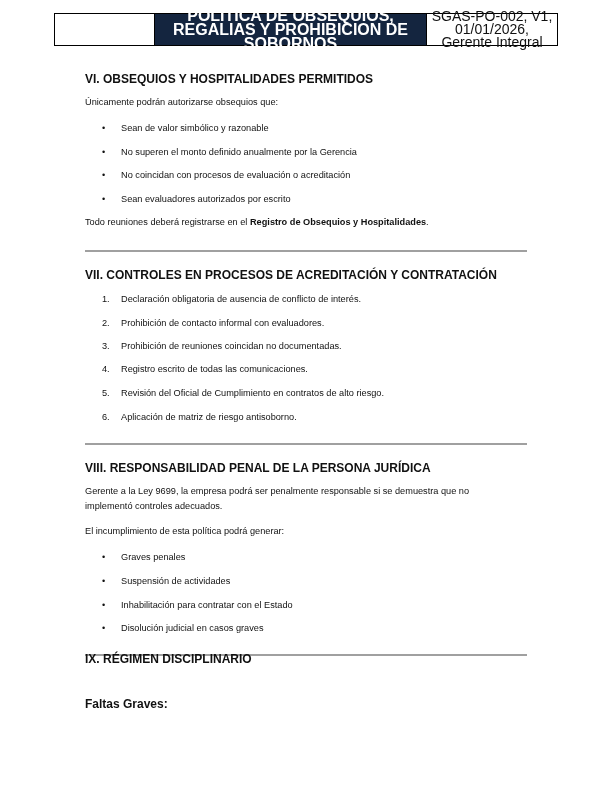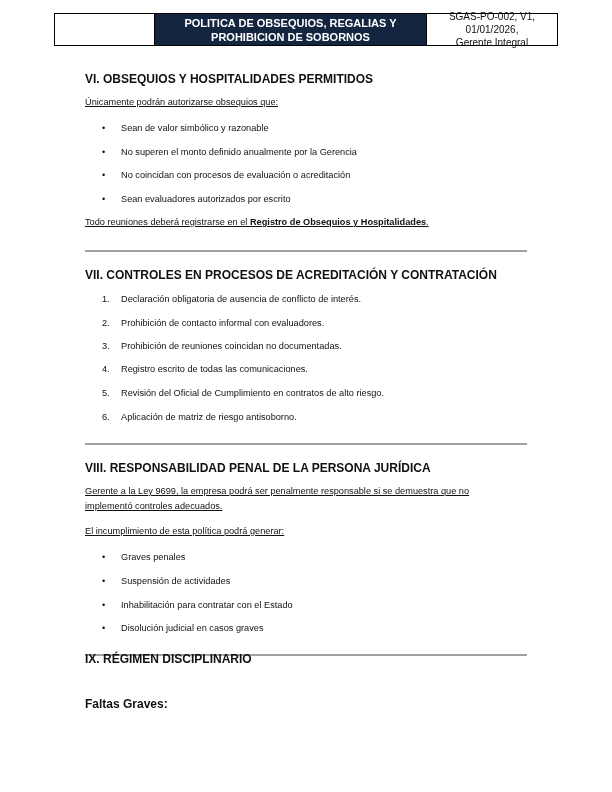--- a/index.html
+++ b/index.html
@@ -2,27 +2,27 @@
 <html><head>
   <meta charset="utf-8">
   <style>
     html, body { margin: 0; padding: 0; background: #ffffff; }
     body { width: 612px; height: 792px; position: relative; overflow: hidden;
            font-family: "Liberation Sans", sans-serif; color: #111; }
     .header { position: absolute; left: 54px; top: 13px; width: 504px; height: 33px;
               border: 1px solid #000; display: flex; box-sizing: border-box; }
     .hdr-logo { width: 99px; border-right: 1px solid #000; }
     .hdr-title { width: 271px; background: #14253f; color: #fff; font-weight: bold;
-                 font-size: 11px; text-align: center; display: flex; align-items: center;
+                 font-size: 16px; text-align: center; display: flex; align-items: center;
                  justify-content: center; line-height: 14px; padding: 0 6px; box-sizing: border-box; }
-    .hdr-code { flex: 1; border-left: 1px solid #000; font-size: 10px; text-align: center;
+    .hdr-code { flex: 1; border-left: 1px solid #000; font-size: 14px; text-align: center;
                 display: flex; align-items: center; justify-content: center; line-height: 13px; }
     .content { position: absolute; left: 85px; top: 0; width: 442px; font-size: 9.2px; }
     .h { position: absolute; left: 0; font-weight: bold; font-size: 12px; white-space: nowrap; }
-    .p { position: absolute; left: 0; white-space: nowrap; text-decoration: underline; }
+    .p { position: absolute; left: 0; white-space: nowrap; }
     .li { position: absolute; left: 36px; white-space: nowrap; }
     .bullet { position: absolute; left: -19px; }
     .num { position: absolute; left: -19px; }
     .rule { position: absolute; left: 0; width: 442px; height: 2px; background: #a0a0a0; }
   </style>
 </head>
 <body>
 
 <div class="header">
   <div class="hdr-logo"></div>

